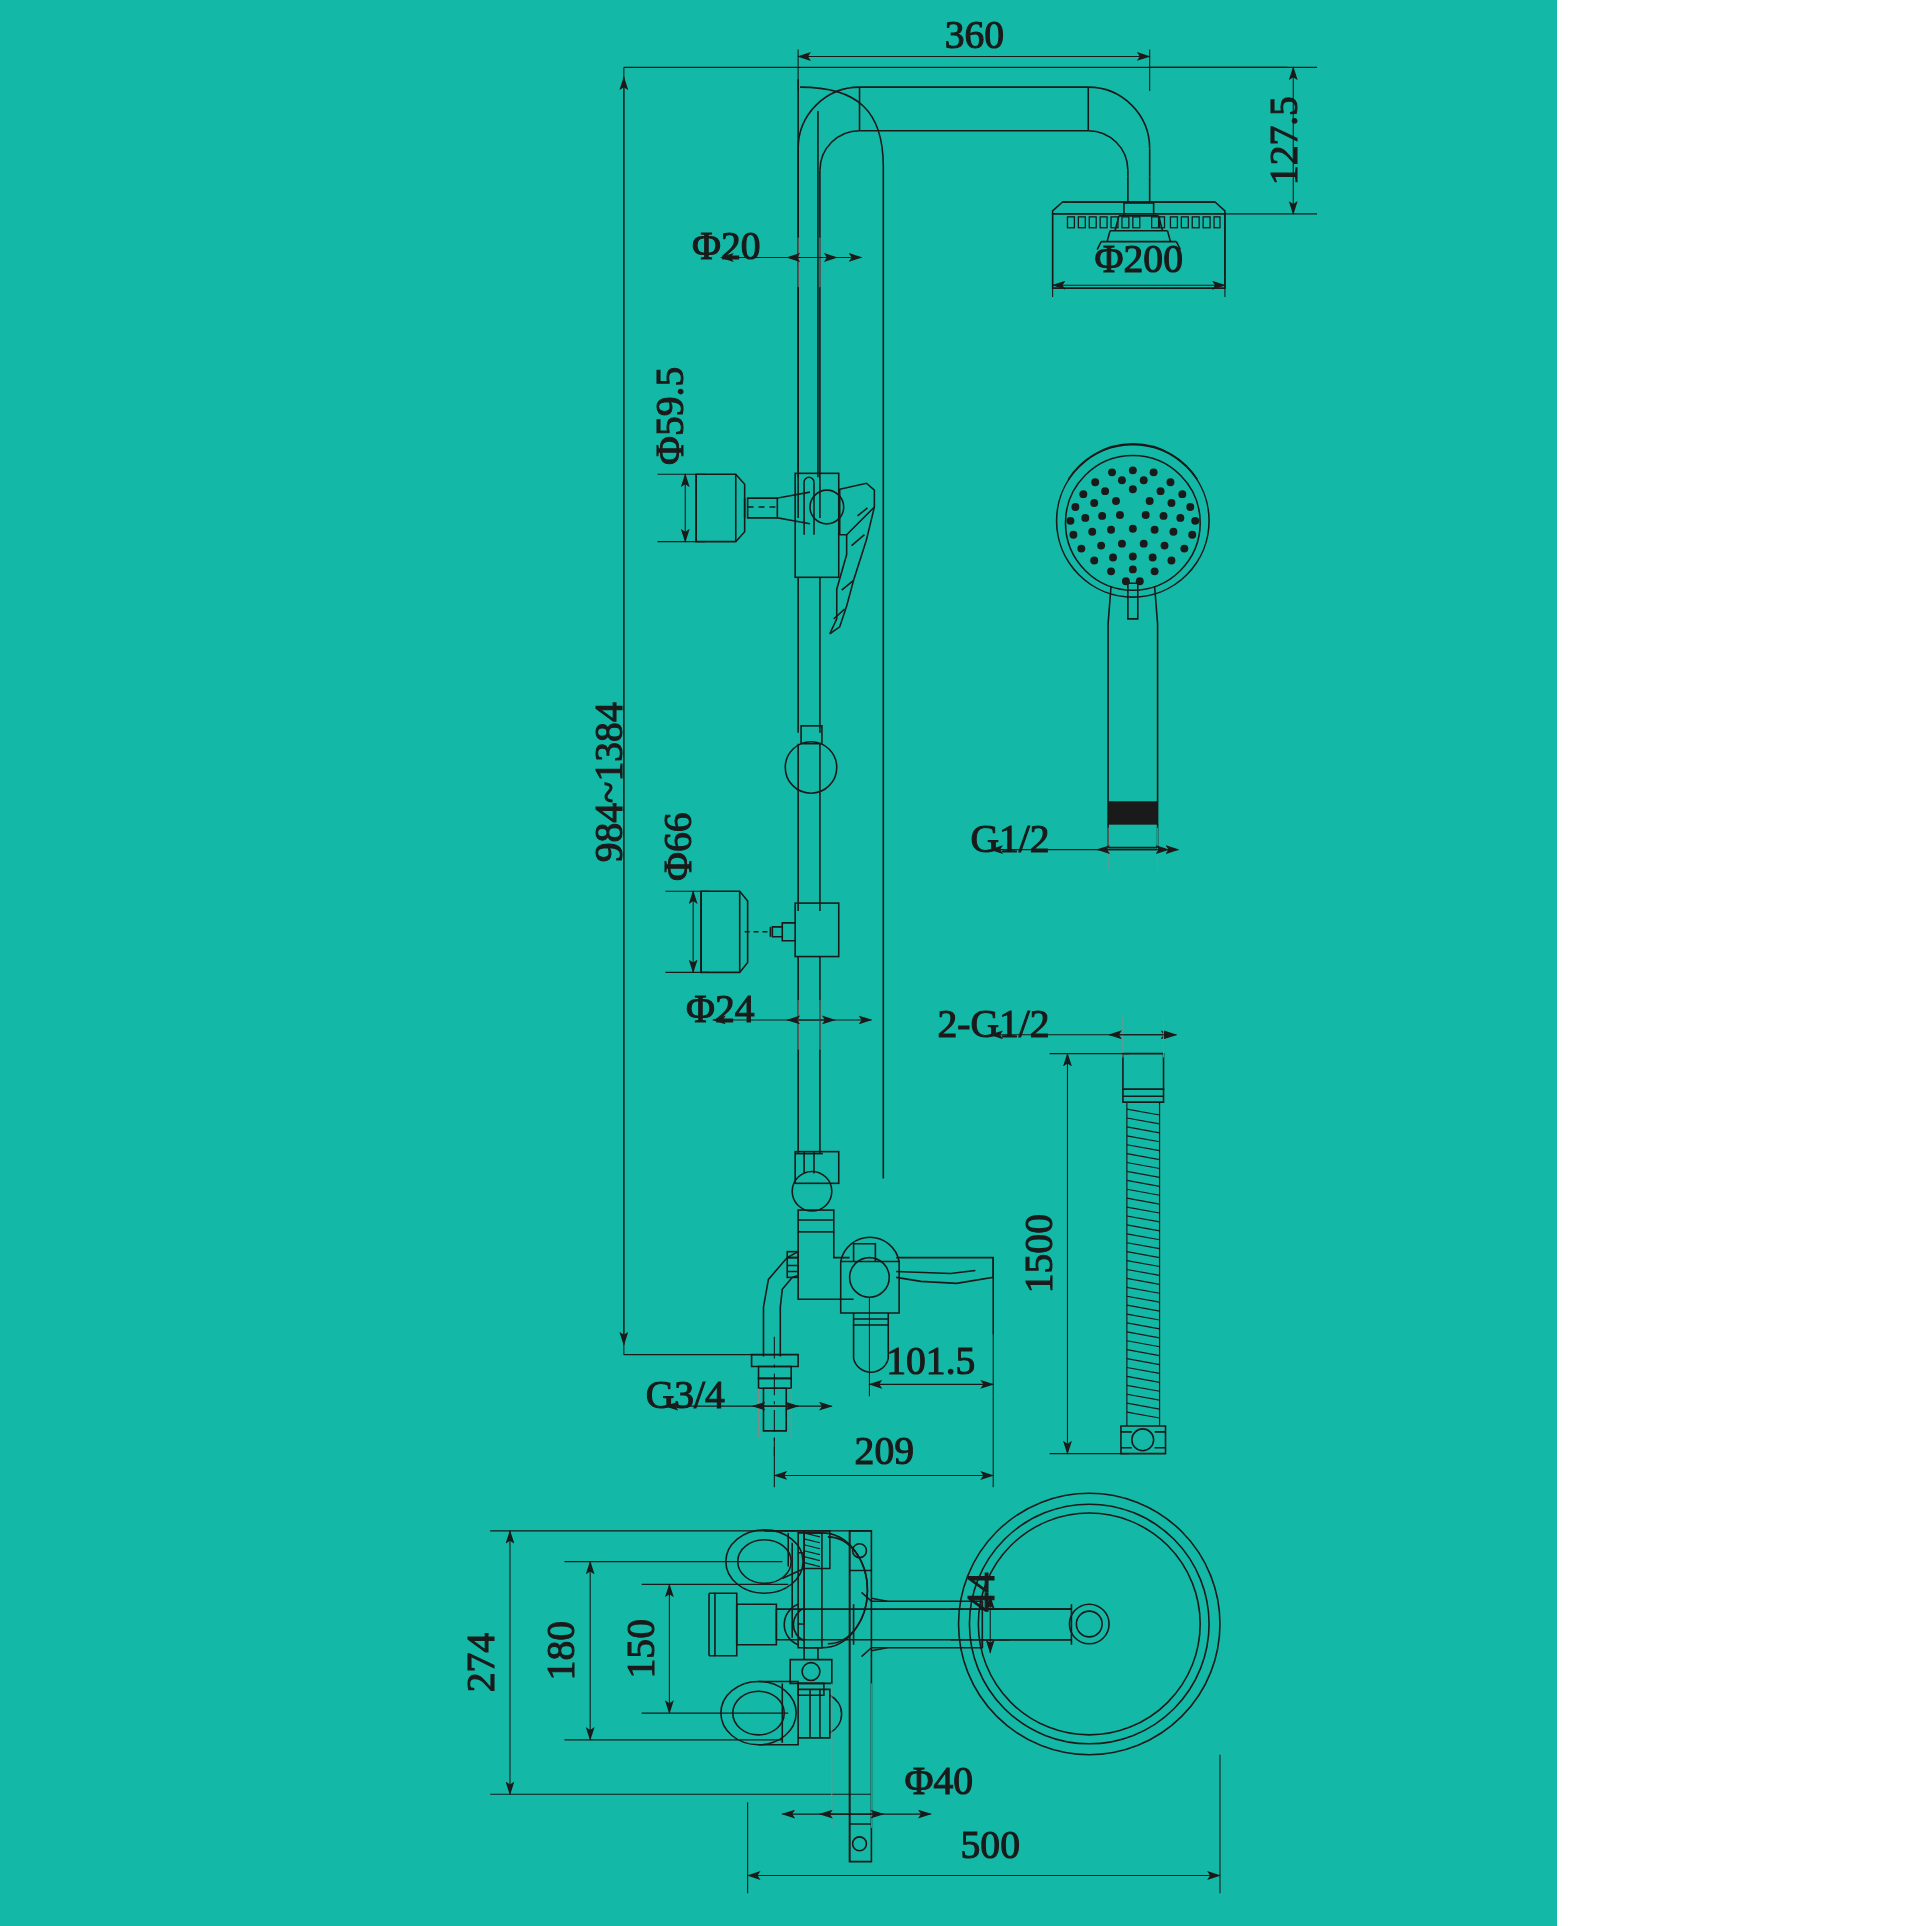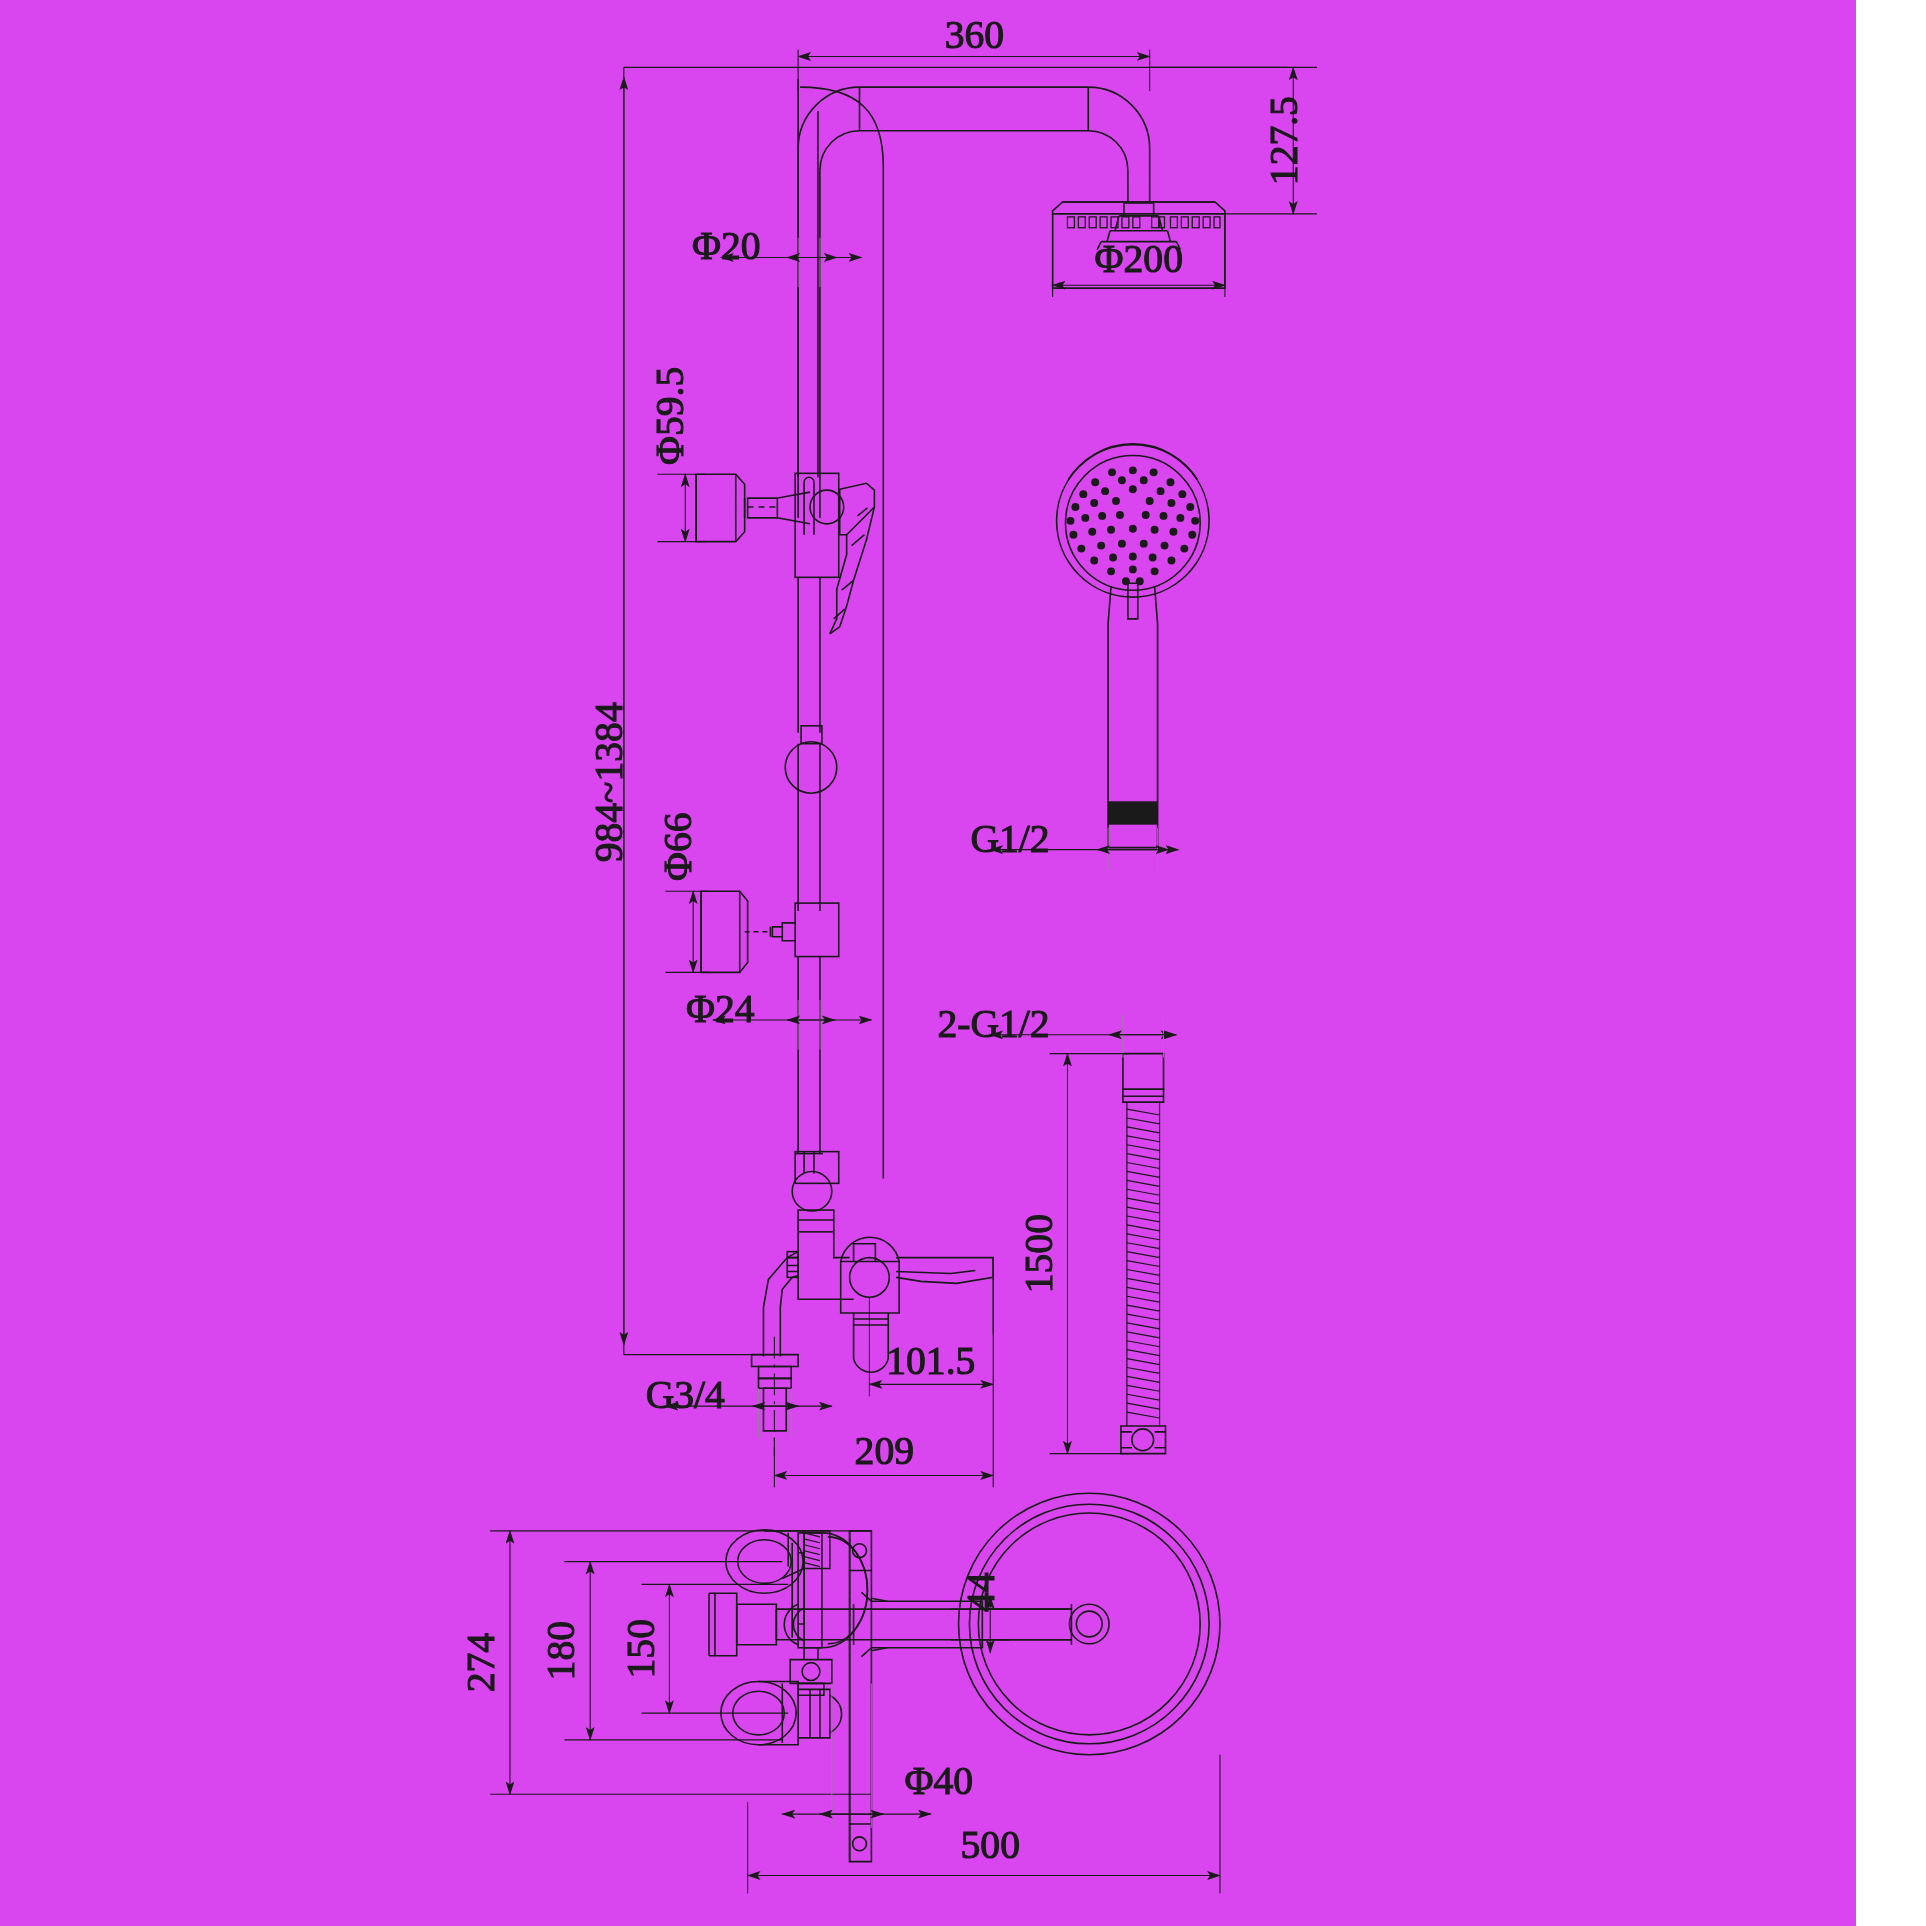--- a/index.html
+++ b/index.html
@@ -1,17 +1,17 @@
 <!DOCTYPE html>
 <html><head>
 <meta charset="utf-8">
 <style>
   html,body{margin:0;padding:0;background:#ffffff;}
   body{font-family:"Liberation Serif",serif;}
-  #sheet{position:relative;width:1856px;height:1927px;background:#d946ef;overflow:hidden;}
+  #sheet{position:relative;width:1557px;height:1927px;background:#14b8a6;overflow:hidden;}
   #sheet svg{position:absolute;top:0;left:0;width:1927px;height:1927px;}
   .dimtxt{font-family:"Liberation Serif",serif;font-size:40px;fill:#1a1a1a;}
 </style>
 </head>
 <body>
 
 <div id="sheet">
 <svg viewBox="0 0 1946 1946" xmlns="http://www.w3.org/2000/svg">
   <defs>
     <marker id="ar" markerWidth="14" markerHeight="9" refX="13" refY="4.5" orient="auto" markerUnits="userSpaceOnUse">

